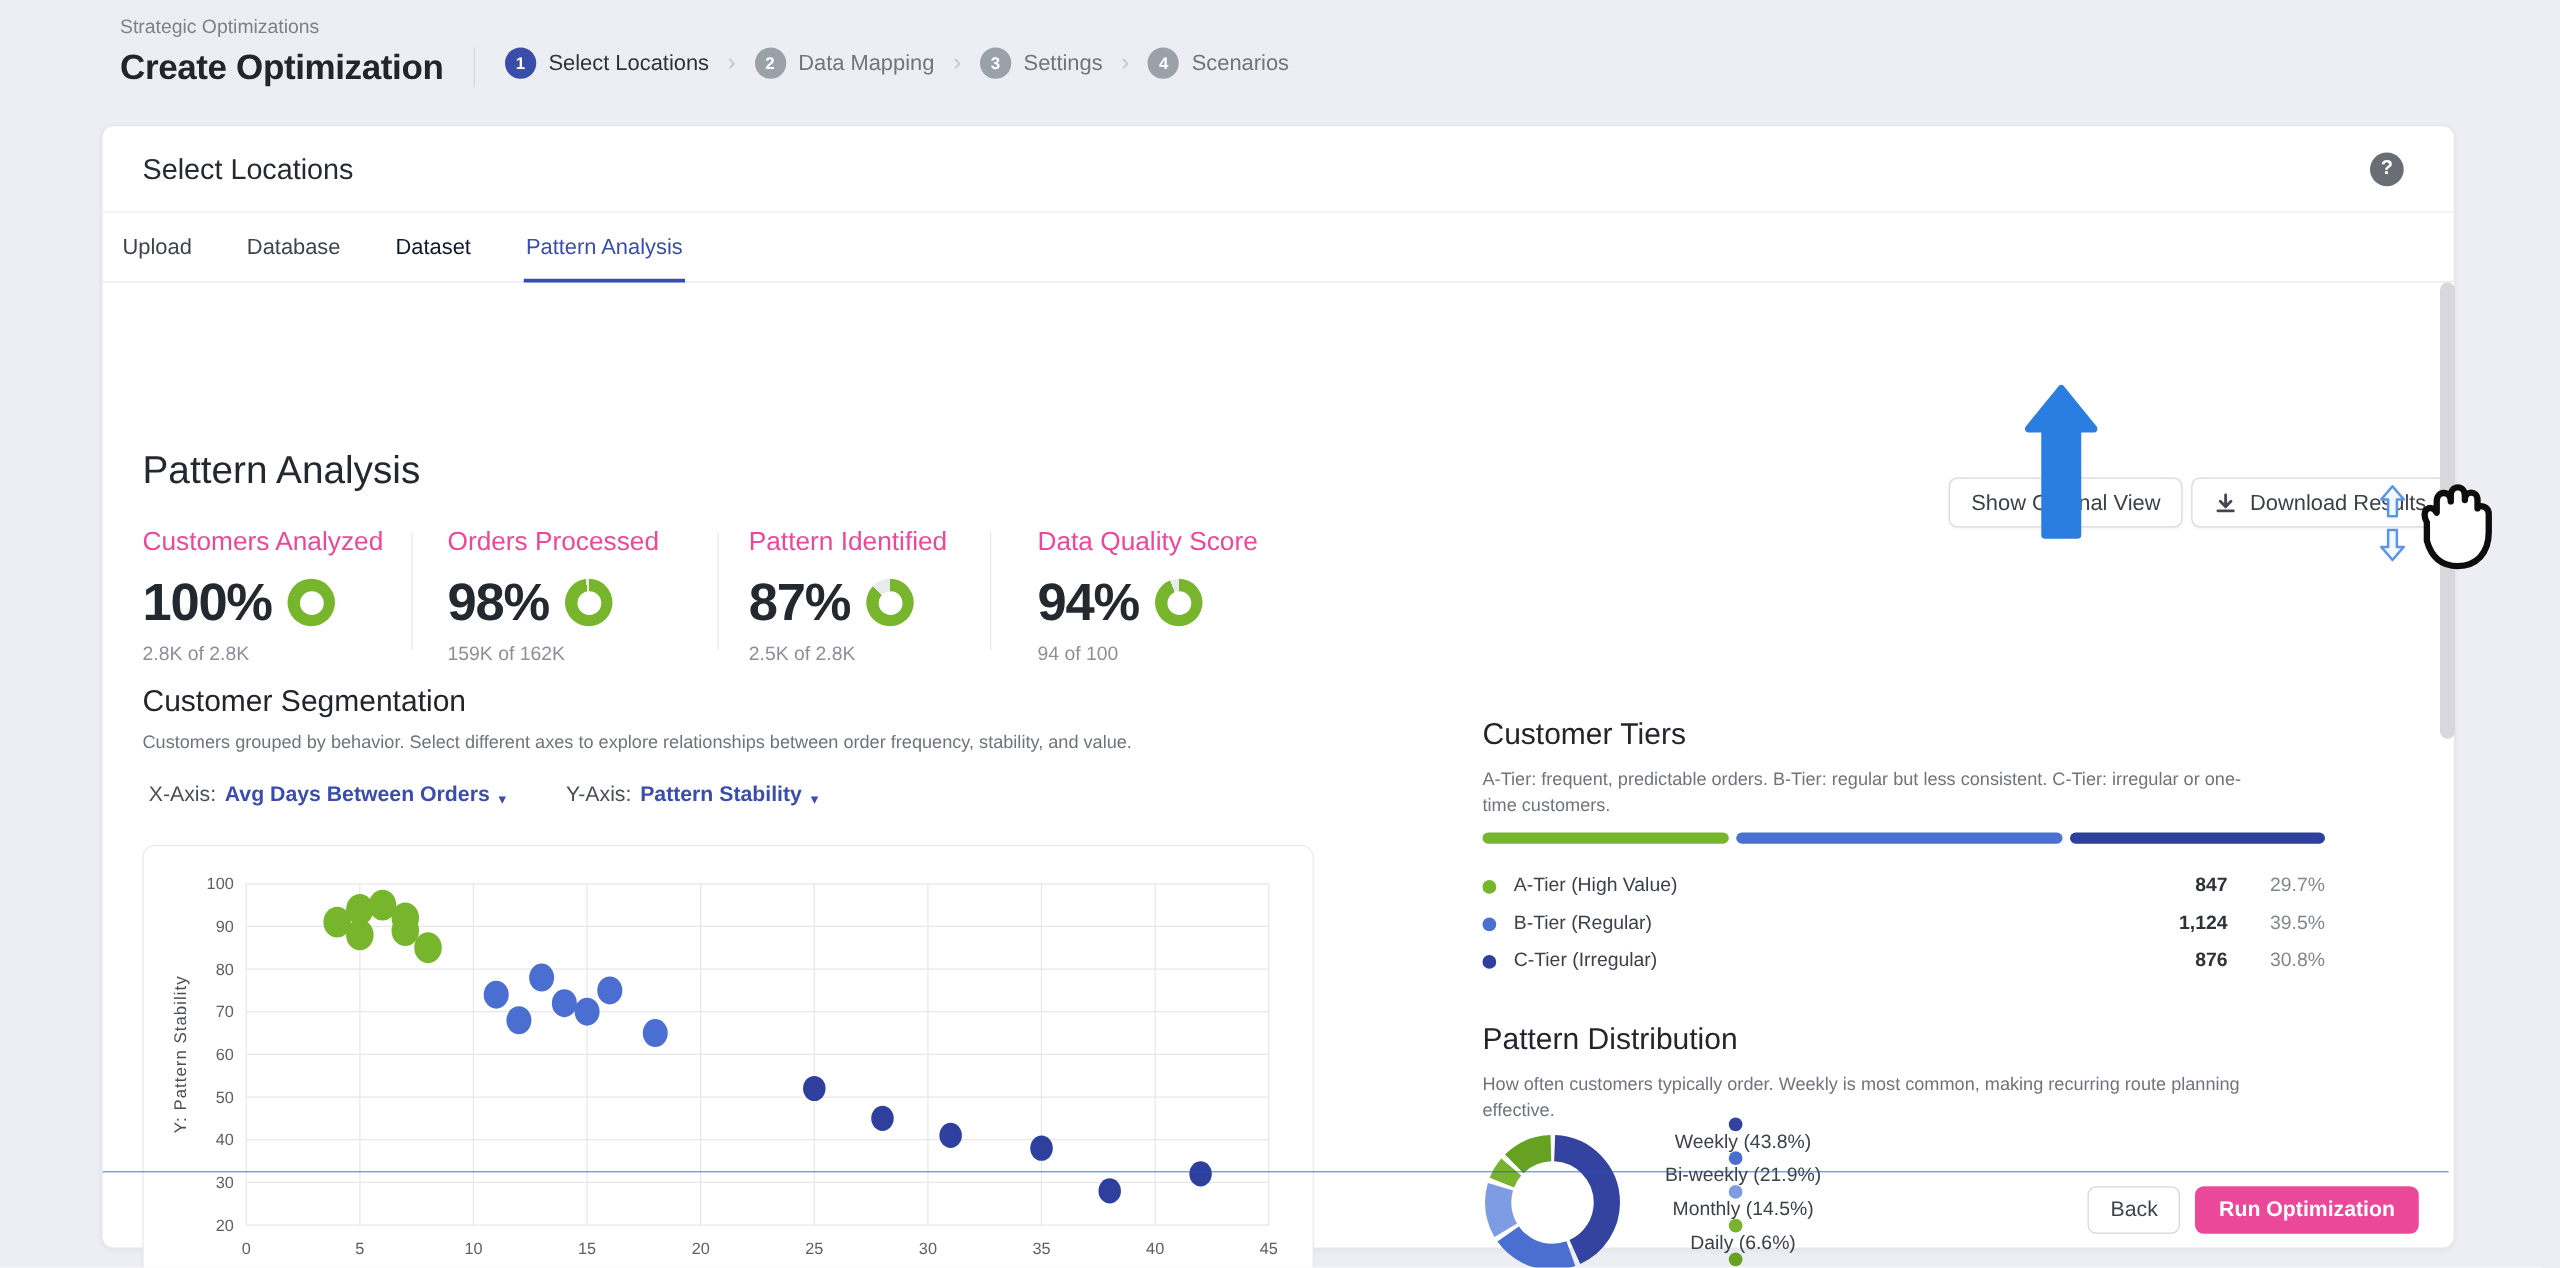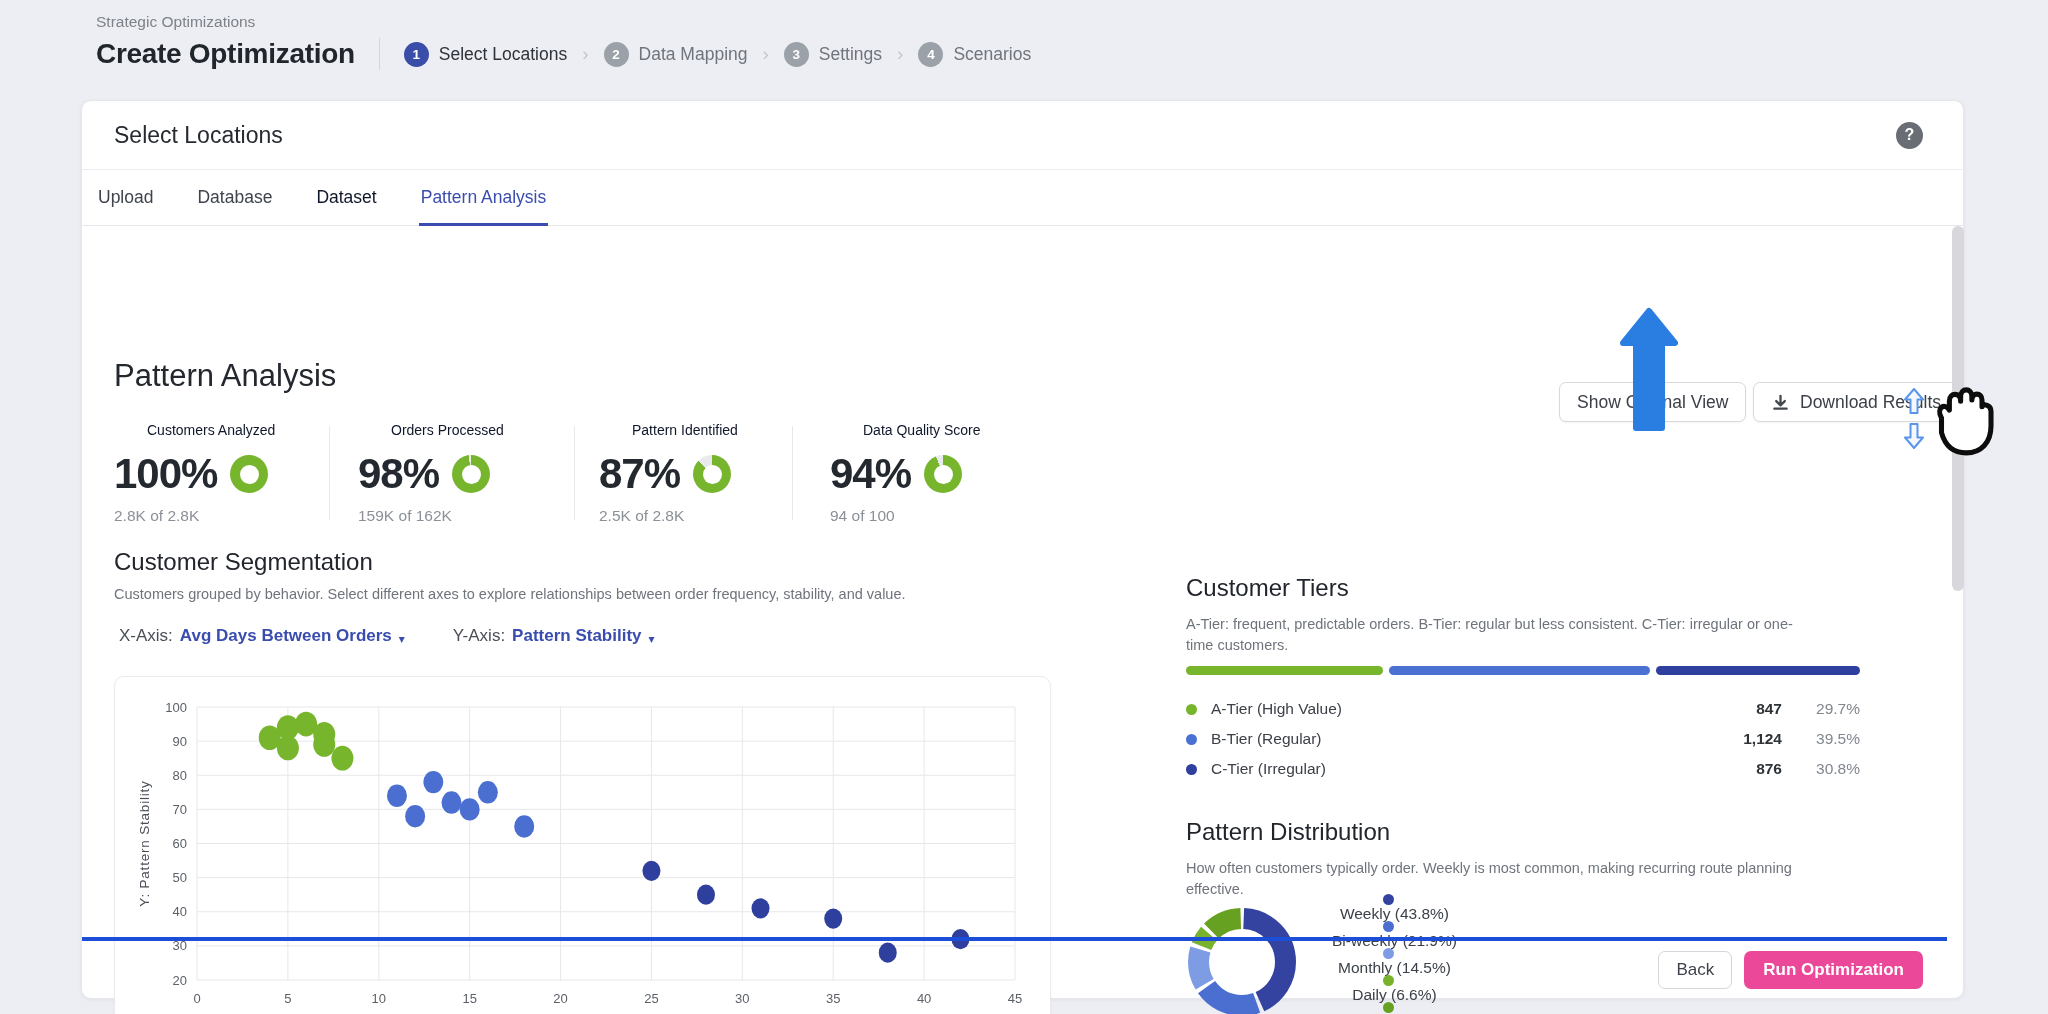--- a/index.html
+++ b/index.html
@@ -7,21 +7,21 @@
   body {
     background:#edeef3;
     font-family:"Liberation Sans", sans-serif;
     position:relative;
     overflow:hidden;
     color:#2a2e35;
   }
   
   .topbar { position:absolute; left:96px; top:13px; }
   .breadcrumb { font-size:15.5px; color:#7d828a; }
-  .titlerow { display:flex; align-items:center; margin-top:7px; }
+  .titlerow { display:flex; align-items:flex-start; margin-top:7px; }
   h1 { font-size:28px; font-weight:700; color:#21252c; letter-spacing:-0.3px; }
   .vdiv { width:1px; height:32px; background:#d4d6db; margin:0 24px; }
   .stepper { display:flex; align-items:center; gap:15px; font-size:17.5px; }
   .step { display:flex; align-items:center; gap:10px; cursor:pointer; }
   .step-circle {
     width:25px; height:25px; border-radius:50%; background:#9ba1a9; color:#fff;
     font-size:13.5px; font-weight:700; display:flex; align-items:center; justify-content:center;
   }
   .step.active .step-circle { background:#3a4da8; }
   .step-label { color:#6f747d; }
@@ -57,21 +57,21 @@
     position:absolute; top:156px; height:40px; display:flex; align-items:center; gap:10px;
     background:#fff; border:1px solid #d7d9de; border-radius:7px; padding:0 17px;
     font-size:17.5px; color:#3c4148; cursor:pointer; box-shadow:0 1px 2px rgba(30,35,60,.05);
     font-family:inherit;
   }
   .btn-sov { left:1477px; }
   .btn-dl  { left:1671px; }
 
   
   .metric { position:absolute; top:196px; }
-  .m-label { font-size:14px; color:#0f172a;margin-left:33px; }
+  .m-label { font-size:21px; color:#ec4899; }
   .m-valuerow { display:flex; align-items:center; gap:13px; margin-top:12px; }
   .m-value { font-size:42px; font-weight:700; color:#24282f; letter-spacing:-1px; }
   .ring { width:38px; height:38px; border-radius:50%; position:relative; display:inline-block; }
   .ring::after { content:""; position:absolute; inset:9.5px; background:#fff; border-radius:50%; }
   .m-sub { font-size:15.5px; color:#8b9098; margin-top:9px; }
   .vline { position:absolute; top:200px; width:1px; height:94px; background:#e7e8ec; }
 
   
   .seg-title { position:absolute; left:32px; top:322px; font-size:24px; font-weight:400; color:#22262c; }
   .seg-sub { position:absolute; left:32px; top:360px; font-size:14.5px; color:#6f747c; }
@@ -97,22 +97,22 @@
   .tier-label { color:#3c4149; margin-left:14px; flex:1; }
   .tier-value { width:80px; text-align:right; font-weight:700; color:#2e3338; }
   .tier-pct { width:78px; text-align:right; color:#82878f; }
   .donut-box { position:absolute; left:2px; top:682px; width:108px; height:108px; }
   .legend { position:absolute; left:134px; top:668px; }
   .legend-row { display:flex; align-items:center; height:27px; font-size:15.5px;flex-direction:column; }
   .legend-label { color:#3c4149; margin-left:12px; }
 
   
   .footer {
-    position:absolute; left:0; right:16px; bottom:0; height:61px;
-    border-top:4px solid #1d4ed8; display:flex; align-items:center; justify-content:flex-end;
+    position:absolute; left:0; right:4px; bottom:0; height:61px;
+    border-top:1px solid #1d4ed8; display:flex; align-items:center; justify-content:flex-end;
     gap:12px; padding-right:24px; border-radius:0 0 10px 10px;
   }
   .btn-back {
     height:38px; padding:0 17px; background:#fff; border:1px solid #d4d6db; border-radius:7px;
     font-size:17px; color:#3e434b; cursor:pointer; font-family:inherit;
   }
   .btn-run {
     height:38px; padding:0 19px; background:#ec4899; border:none; border-radius:7px;
     font-size:17px; font-weight:700; color:#fff; cursor:pointer; font-family:inherit;
   }

